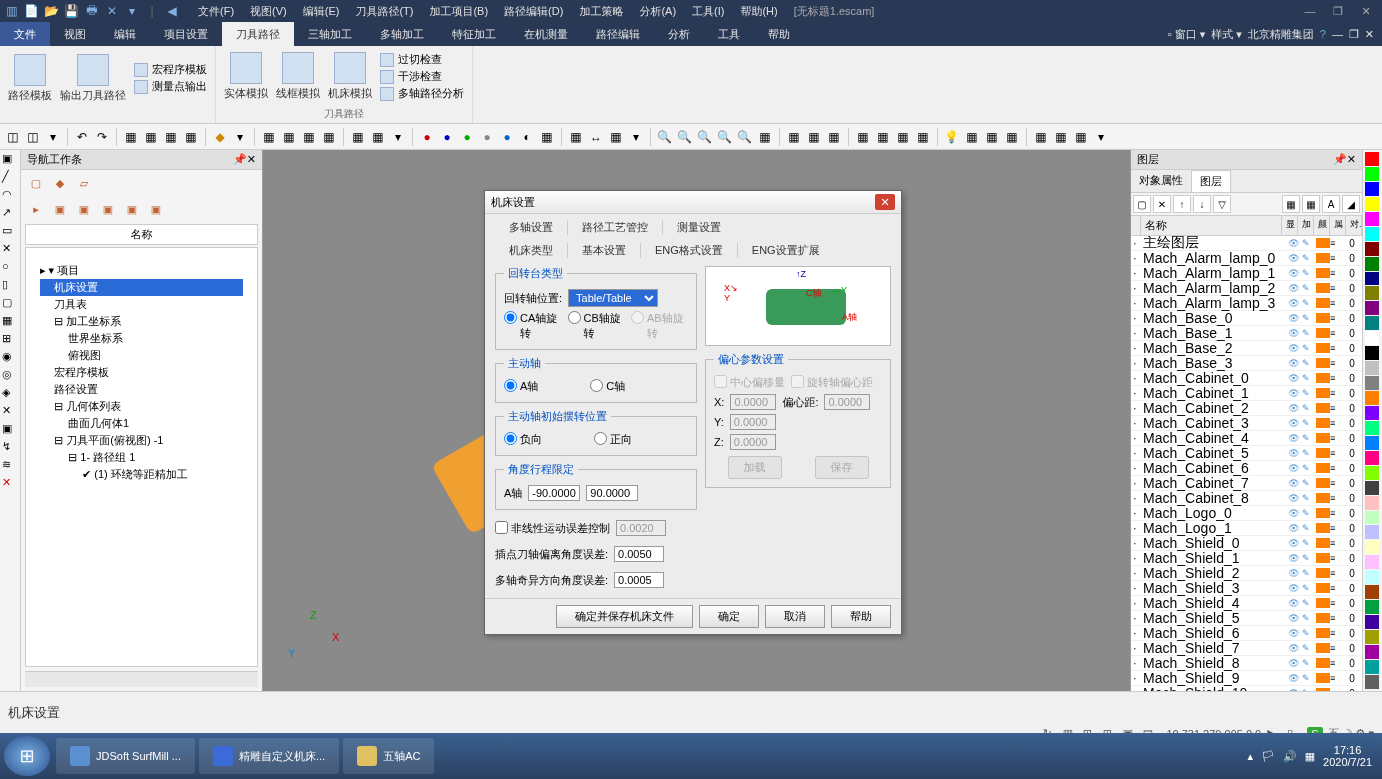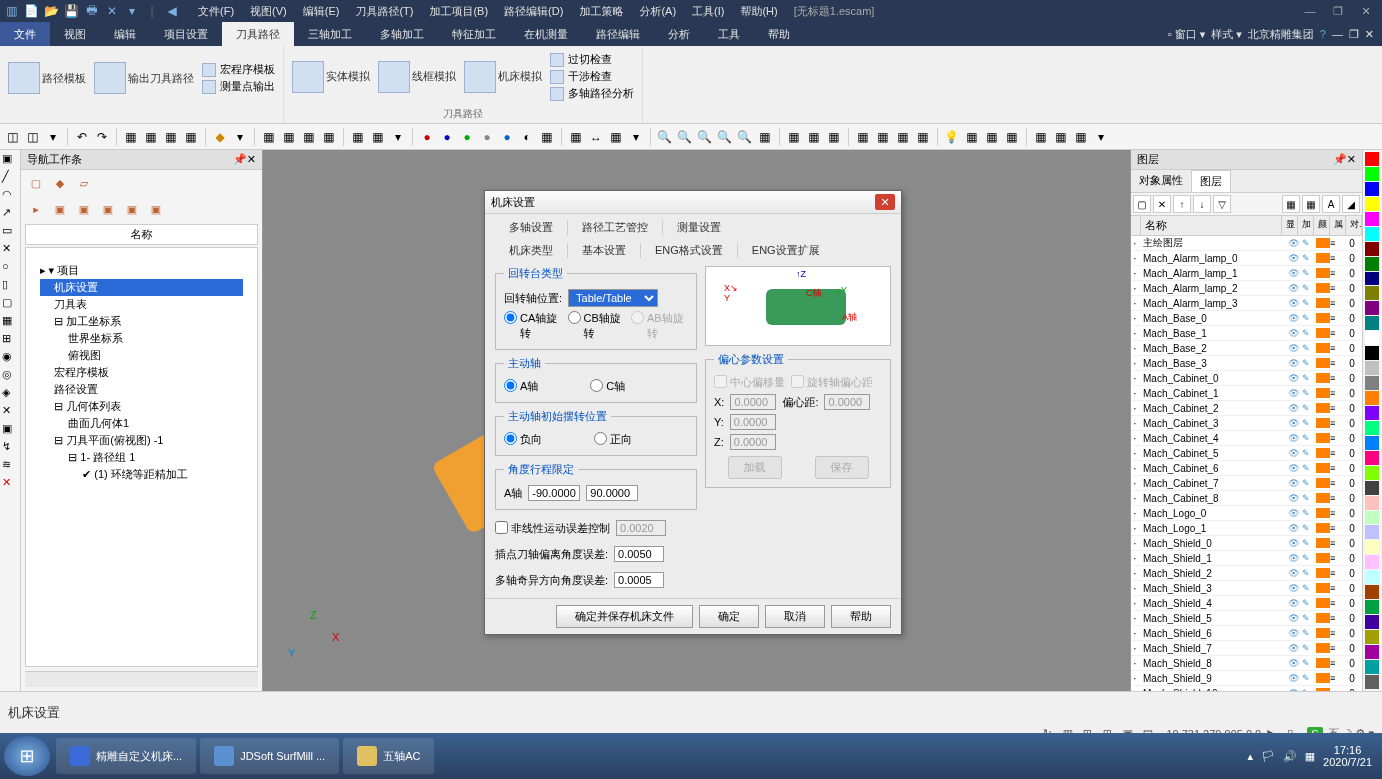--- a/index.html
+++ b/index.html
@@ -21,21 +21,21 @@
 .ribbon-tabs .tab:first-child { background: #3b5998; color: #fff; }
 .ribbon-tabs .tab.active { background: #f0f0f0; color: #333; }
 .ribbon-tabs .right { margin-left: auto; display: flex; align-items: center; color: #e0e0e0; padding-right: 8px; gap: 6px; }
 .ribbon-tabs .right span { cursor: default; }
 
 
 .ribbon { background: #f0f0f0; height: 78px; border-bottom: 1px solid #ccc; display: flex; }
 .ribbon .group { border-right: 1px solid #ddd; padding: 2px 8px; display: flex; flex-direction: column; }
 .ribbon .group .body { flex: 1; display: flex; gap: 8px; align-items: center; }
 .ribbon .group .label { text-align: center; color: #666; font-size: 10px; padding-top: 2px; }
-.ribbon .bigbtn { display: flex; flex-direction: row; align-items: center; gap: 2px; cursor: default; }
+.ribbon .bigbtn { display: flex; flex-direction: column; align-items: center; gap: 2px; cursor: default; }
 .ribbon .bigbtn .ico { width: 32px; height: 32px; background: #d0e0f0; border: 1px solid #a0b0d0; }
 .ribbon .bigbtn .txt { color: #333; }
 .ribbon .small { display: flex; flex-direction: column; gap: 2px; }
 .ribbon .small span { display: flex; align-items: center; gap: 4px; cursor: default; }
 .ribbon .small .ico { width: 14px; height: 14px; background: #d0e0f0; border: 1px solid #a0b0d0; }
 
 
 .toolbar { background: #f4f4f4; height: 26px; border-bottom: 1px solid #ccc; display: flex; align-items: center; padding: 0 4px; gap: 2px; }
 .toolbar .sep { width: 1px; height: 18px; background: #ccc; margin: 0 3px; }
 .toolbar .tbtn { width: 18px; height: 18px; display: inline-flex; align-items: center; justify-content: center; font-size: 12px; cursor: default; }
@@ -77,21 +77,21 @@
 .layers .tabs span { padding: 3px 8px; cursor: default; }
 .layers .tabs .act { background: #fff; border: 1px solid #ccc; border-bottom: none; }
 .layers .btnrow { display: flex; gap: 2px; padding: 2px; border-bottom: 1px solid #ccc; }
 .layers .btnrow span { width: 18px; height: 18px; border: 1px solid #ccc; background: #fff; display: inline-flex; align-items: center; justify-content: center; font-size: 10px; cursor: default; }
 .layers .colhdr { display: flex; background: #ececec; border-bottom: 1px solid #ccc; }
 .layers .colhdr span { padding: 2px 4px; border-right: 1px solid #ccc; }
 .layers .colhdr .name { flex: 1; }
 .layers .colhdr .nar { width: 16px; font-size: 9px; overflow: hidden; }
 .layers .list { flex: 1; overflow: auto; background: #fff; }
 .layers .row { display: flex; align-items: center; border-bottom: 1px solid #f0f0f0; padding: 0 2px; height: 15px; cursor: default; }
-.layers .row .name { flex: 1; font-size: 10px; white-space: nowrap; overflow: hidden; }
+.layers .row .name { flex: 1; font-size: 14px; white-space: nowrap; overflow: hidden; }
 .layers .row .eye { width: 14px; font-size: 9px; color: #4a90d0; }
 .layers .row .lock { width: 14px; font-size: 9px; color: #4a90d0; }
 .layers .row .sw { width: 14px; height: 10px; background: #ff8000; }
 .layers .row .pat { width: 14px; font-size: 9px; }
 .layers .row .cnt { width: 16px; font-size: 10px; text-align: center; }
 
 
 .colorstrip { width: 20px; background: #f4f4f4; border-left: 1px solid #ccc; display: flex; flex-direction: column; padding: 2px; gap: 1px; }
 .colorstrip div { width: 14px; height: 14px; cursor: default; }
 
@@ -905,26 +905,26 @@
       <span class="ico">▯</span>
       <span style="background:#3a3;color:#fff;padding:1px 4px;border-radius:2px">S</span>
       <span><span>五</span> ☽ ⚙ ▾</span>
     </div>
   </div>
 </div>
 
 <div class="taskbar">
   <div class="start">⊞</div>
   <div class="titem">
+      <div class="ico"></div>
+      <span>JDSoft SurfMill ...</span>
+    </div>
+  <div class="titem">
       <div class="ico" style="background:#3a6bd8"></div>
       <span>精雕自定义机床...</span>
-    </div>
-  <div class="titem">
-      <div class="ico"></div>
-      <span>JDSoft SurfMill ...</span>
     </div>
   <div class="titem">
       <div class="ico" style="background:#e0c060"></div>
       <span>五轴AC</span>
     </div>
   <div class="tray">
     <span>▴</span>
     <span>🏳</span>
     <span>🔊</span>
     <span>▦</span>

